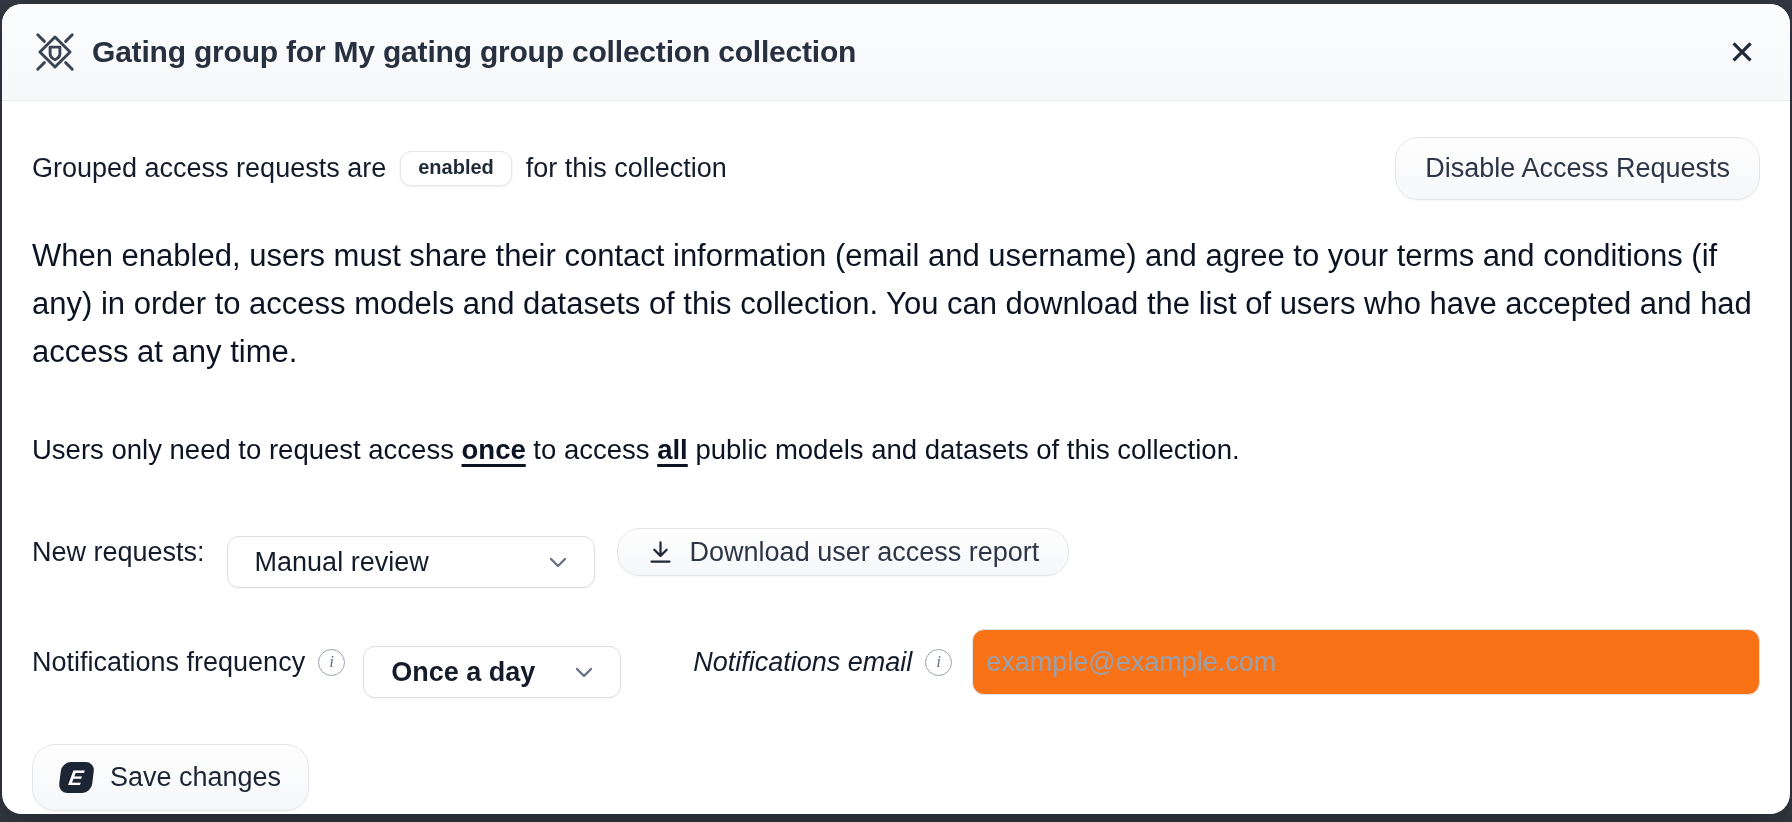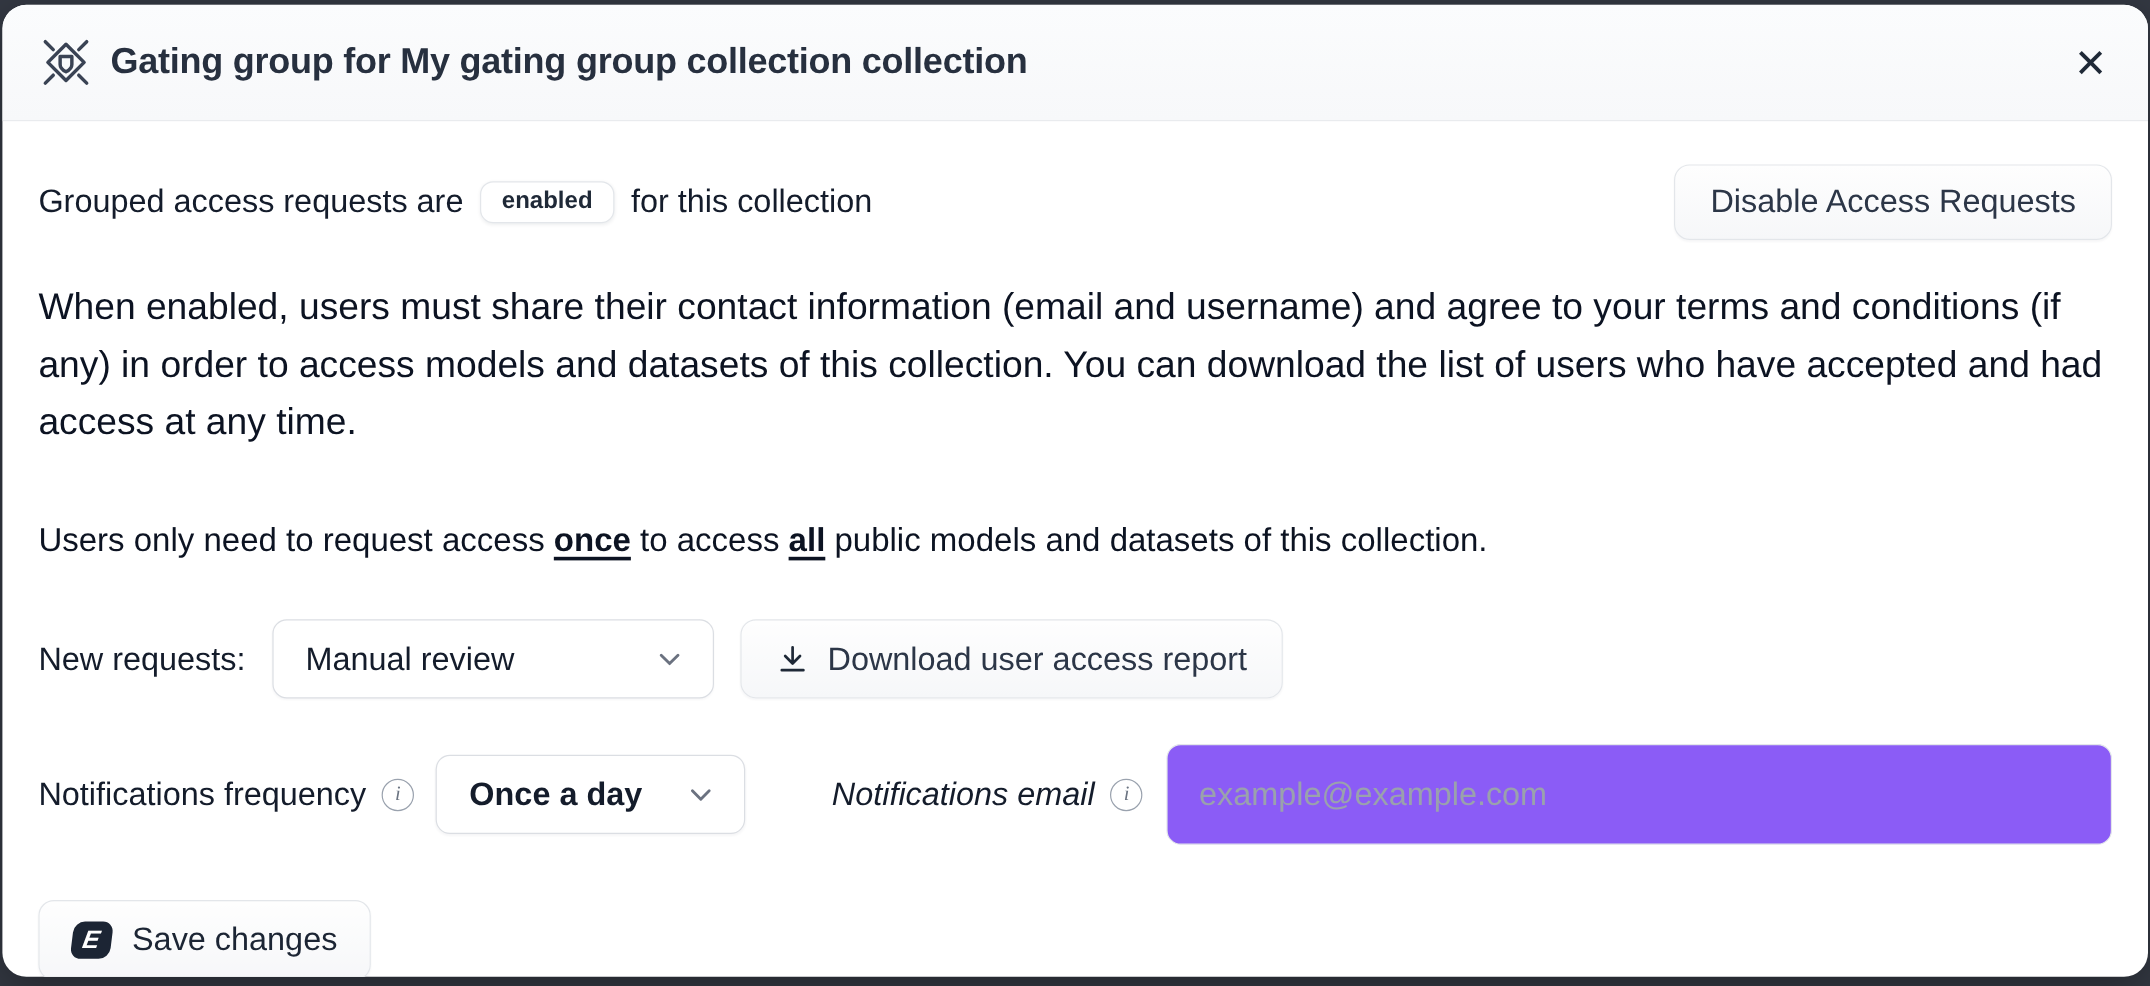--- a/index.html
+++ b/index.html
@@ -46,65 +46,65 @@
   .status-text { display:flex; align-items:center; gap:14px; font-size:27px; color:#141c2b; }
   .status-badge {
     font-weight:700; color:#1f2937; font-size:20px;
     padding:4px 17px 6px;
     border:1px solid #e3e6ea; border-radius:11px;
     background:#ffffff;
     box-shadow:0 1px 3px rgba(16,24,40,.07);
   }
   .btn {
     display:inline-flex; align-items:center; gap:16px;
-    border:1px solid #e3e6ea; border-radius:13px;
+    border:1px solid #e3e6ea; border-radius:23px;
     background:linear-gradient(#fefefe,#f6f7f9);
     box-shadow:0 1px 2px rgba(16,24,40,.04);
     font-size:27px; color:#2c3647; cursor:pointer;
     font-family:inherit;
   }
   .btn-disable { padding:15px 29px; }
   .paragraph {
     margin-top:32px; font-size:31px; line-height:48px; color:#0c1322;
     padding-right:4px;
   }
   .paragraph-rule {
     margin-top:50px; font-size:27.5px; line-height:48px; color:#0c1322;
   }
   .paragraph-rule b { font-weight:700; text-decoration:underline; text-decoration-thickness:2.5px; text-underline-offset:5px; }
   
   .row-requests { margin-top:42px; display:flex; align-items:center; gap:22px; }
   .field-label { font-size:27px; color:#141c2b; white-space:nowrap; }
   .select {
-    height:66px; background:#fff;
+    height:52px; background:#fff;
     border:1px solid #dbdee3; border-radius:12px;
     display:flex; align-items:center; justify-content:space-between;
     padding:0 24px 0 27px; font-size:27px; color:#141c2b;
-    box-shadow:0 1px 2px rgba(16,24,40,.04); cursor:pointer;
+    box-shadow:0 1px 2px rgba(16,24,40,.04); cursor:pointer;margin-top:20px;
   }
   .select-requests { width:368px; }
   .select-frequency { width:258px; margin-left:18px;font-weight:bold; }
   .chevron { width:24px; height:24px; color:#6b7280; flex:0 0 auto; margin-left:18px; }
-  .btn-download { height:66px; padding:0 29px; }
+  .btn-download { height:48px; padding:0 29px; }
   .download-icon { width:27px; height:27px; color:#1f2937; }
   .row-notifications { margin-top:38px; display:flex; align-items:center;justify-content:space-between; }
   .info-icon {
     width:27px; height:27px; margin-left:13px; flex:0 0 auto;
     border:1.5px solid #9aa2ae; border-radius:50%;
     display:flex; align-items:center; justify-content:center;
     color:#6b7482; font-size:17px; font-style:italic;
     font-family:"Liberation Serif","DejaVu Serif",serif;
     user-select:none;
   }
   .label-email { margin-left:72px;font-style:italic; }
   .email-input {
-    flex:1; margin-left:20px; height:84px;
+    flex:1; margin-left:20px; height:66px;
     border:1px solid #e3e6ea; border-radius:12px;
-    padding:0 26px; font-size:27px; color:#141c2b;
-    font-family:inherit; outline:none; background:#8b5cf6;
+    padding:0 13px; font-size:27px; color:#141c2b;
+    font-family:inherit; outline:none; background:#f97316;
   }
   .email-input::placeholder { color:#9aa1ad; }
   
   .row-save { margin-top:46px; }
   .btn-save { height:67px; padding:0 27px; gap:17px; color:#1c2534; }
   .enterprise-icon {
     width:33px; height:31px; background:#1c2534; border-radius:9px;
     transform:skewX(-7deg);
     display:flex; align-items:center; justify-content:center;
   }

